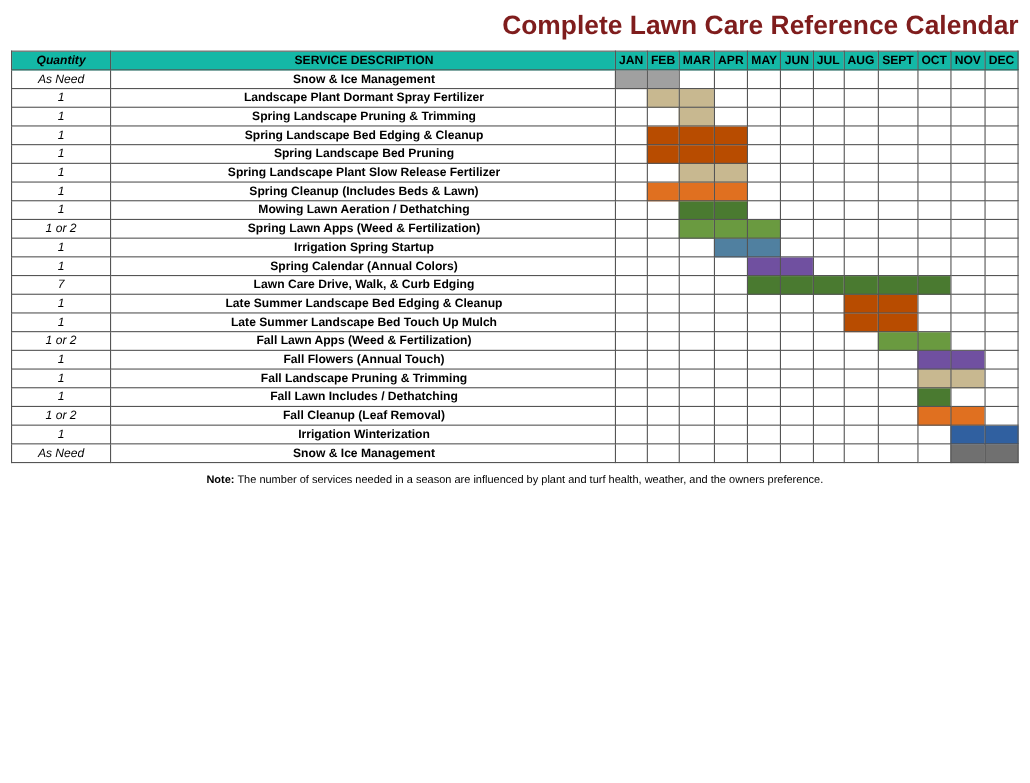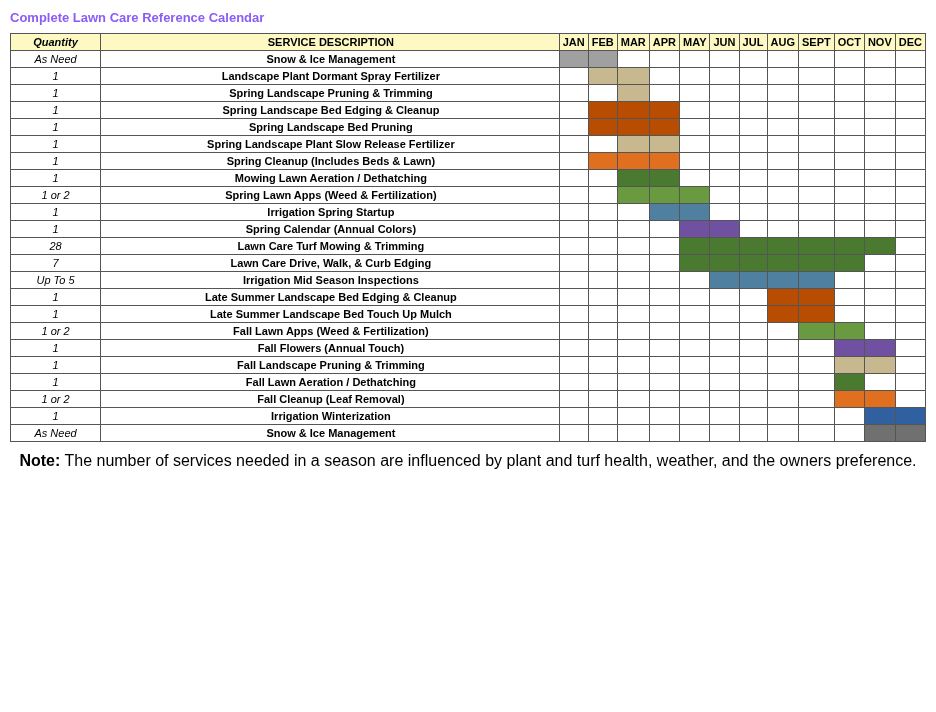--- a/index.html
+++ b/index.html
@@ -4,58 +4,58 @@
   <style>
     * { box-sizing: border-box; margin: 0; padding: 0; }
     body {
       font-family: Arial, sans-serif;
       background: #fff;
       width: 936px;
       min-height: 712px;
       padding: 10px;
     }
     h1 {
-      text-align: left;
-      font-size: 13px;
+      text-align: right;
+      font-size: 24px;
       font-weight: bold;
       margin-bottom: 8px;
-      color: #8b5cf6;
+      color: #7f1d1d;
     }
     table {
       width: 100%;
       border-collapse: collapse;
       font-size: 11px;
     }
     th, td {
       border: 1px solid #555;
       padding: 2px 3px;
       text-align: center;
       white-space: nowrap;
     }
     th {
-      background: #fef9c3;
+      background: #14b8a6;
       font-weight: bold;
     }
     .service-col {
       text-align: center;
       font-weight: bold;
       padding-left: 5px;
       min-width: 280px;
     }
     .qty-col {
       min-width: 55px;
       font-style: italic;
     }
     .month-col {
       min-width: 28px;
       width: 28px;
     }
     .note {
       text-align: center;
-      font-size: 16px;
+      font-size: 10px;
       margin-top: 10px;
       color: #000;
     }
     .note strong { font-weight: bold; }
     
     .c-gray { background-color: #a0a0a0; }
     .c-tan { background-color: #c8b890; }
     .c-rust { background-color: #b84c00; }
     .c-orange { background-color: #e07020; }
     .c-green-dark { background-color: #4a7a30; }
@@ -261,68 +261,36 @@
         <td class="month-col c-purple"></td>
         <td class="month-col c-purple"></td>
         <td class="month-col"></td>
         <td class="month-col"></td>
         <td class="month-col"></td>
         <td class="month-col"></td>
         <td class="month-col"></td>
         <td class="month-col"></td>
       </tr>
       <tr>
-        <td class="qty-col" style="font-style: italic;">28</td>
-        <td class="service-col">Lawn Care Turf Mowing &amp; Trimming</td>
-        <td class="month-col"></td>
-        <td class="month-col"></td>
-        <td class="month-col"></td>
-        <td class="month-col"></td>
-        <td class="month-col c-green-dark"></td>
-        <td class="month-col c-green-dark"></td>
-        <td class="month-col c-green-dark"></td>
-        <td class="month-col c-green-dark"></td>
-        <td class="month-col c-green-dark"></td>
-        <td class="month-col c-green-dark"></td>
-        <td class="month-col c-green-dark"></td>
-        <td class="month-col"></td>
-      </tr>
-      <tr>
         <td class="qty-col" style="font-style: italic;">7</td>
         <td class="service-col">Lawn Care Drive, Walk, &amp; Curb Edging</td>
         <td class="month-col"></td>
         <td class="month-col"></td>
         <td class="month-col"></td>
         <td class="month-col"></td>
         <td class="month-col c-green-dark"></td>
         <td class="month-col c-green-dark"></td>
         <td class="month-col c-green-dark"></td>
         <td class="month-col c-green-dark"></td>
         <td class="month-col c-green-dark"></td>
         <td class="month-col c-green-dark"></td>
         <td class="month-col"></td>
         <td class="month-col"></td>
       </tr>
       <tr>
-        <td class="qty-col" style="font-style: italic;">Up To 5</td>
-        <td class="service-col">Irrigation Mid Season Inspections</td>
-        <td class="month-col"></td>
-        <td class="month-col"></td>
-        <td class="month-col"></td>
-        <td class="month-col"></td>
-        <td class="month-col"></td>
-        <td class="month-col c-blue-steel"></td>
-        <td class="month-col c-blue-steel"></td>
-        <td class="month-col c-blue-steel"></td>
-        <td class="month-col c-blue-steel"></td>
-        <td class="month-col"></td>
-        <td class="month-col"></td>
-        <td class="month-col"></td>
-      </tr>
-      <tr>
         <td class="qty-col" style="font-style: italic;">1</td>
         <td class="service-col">Late Summer Landscape Bed Edging &amp; Cleanup</td>
         <td class="month-col"></td>
         <td class="month-col"></td>
         <td class="month-col"></td>
         <td class="month-col"></td>
         <td class="month-col"></td>
         <td class="month-col"></td>
         <td class="month-col"></td>
         <td class="month-col c-rust"></td>
@@ -390,21 +358,21 @@
         <td class="month-col"></td>
         <td class="month-col"></td>
         <td class="month-col"></td>
         <td class="month-col"></td>
         <td class="month-col c-tan"></td>
         <td class="month-col c-tan"></td>
         <td class="month-col"></td>
       </tr>
       <tr>
         <td class="qty-col" style="font-style: italic;">1</td>
-        <td class="service-col">Fall Lawn Aeration / Dethatching</td>
+        <td class="service-col">Fall Lawn Includes / Dethatching</td>
         <td class="month-col"></td>
         <td class="month-col"></td>
         <td class="month-col"></td>
         <td class="month-col"></td>
         <td class="month-col"></td>
         <td class="month-col"></td>
         <td class="month-col"></td>
         <td class="month-col"></td>
         <td class="month-col"></td>
         <td class="month-col c-green-dark"></td>

